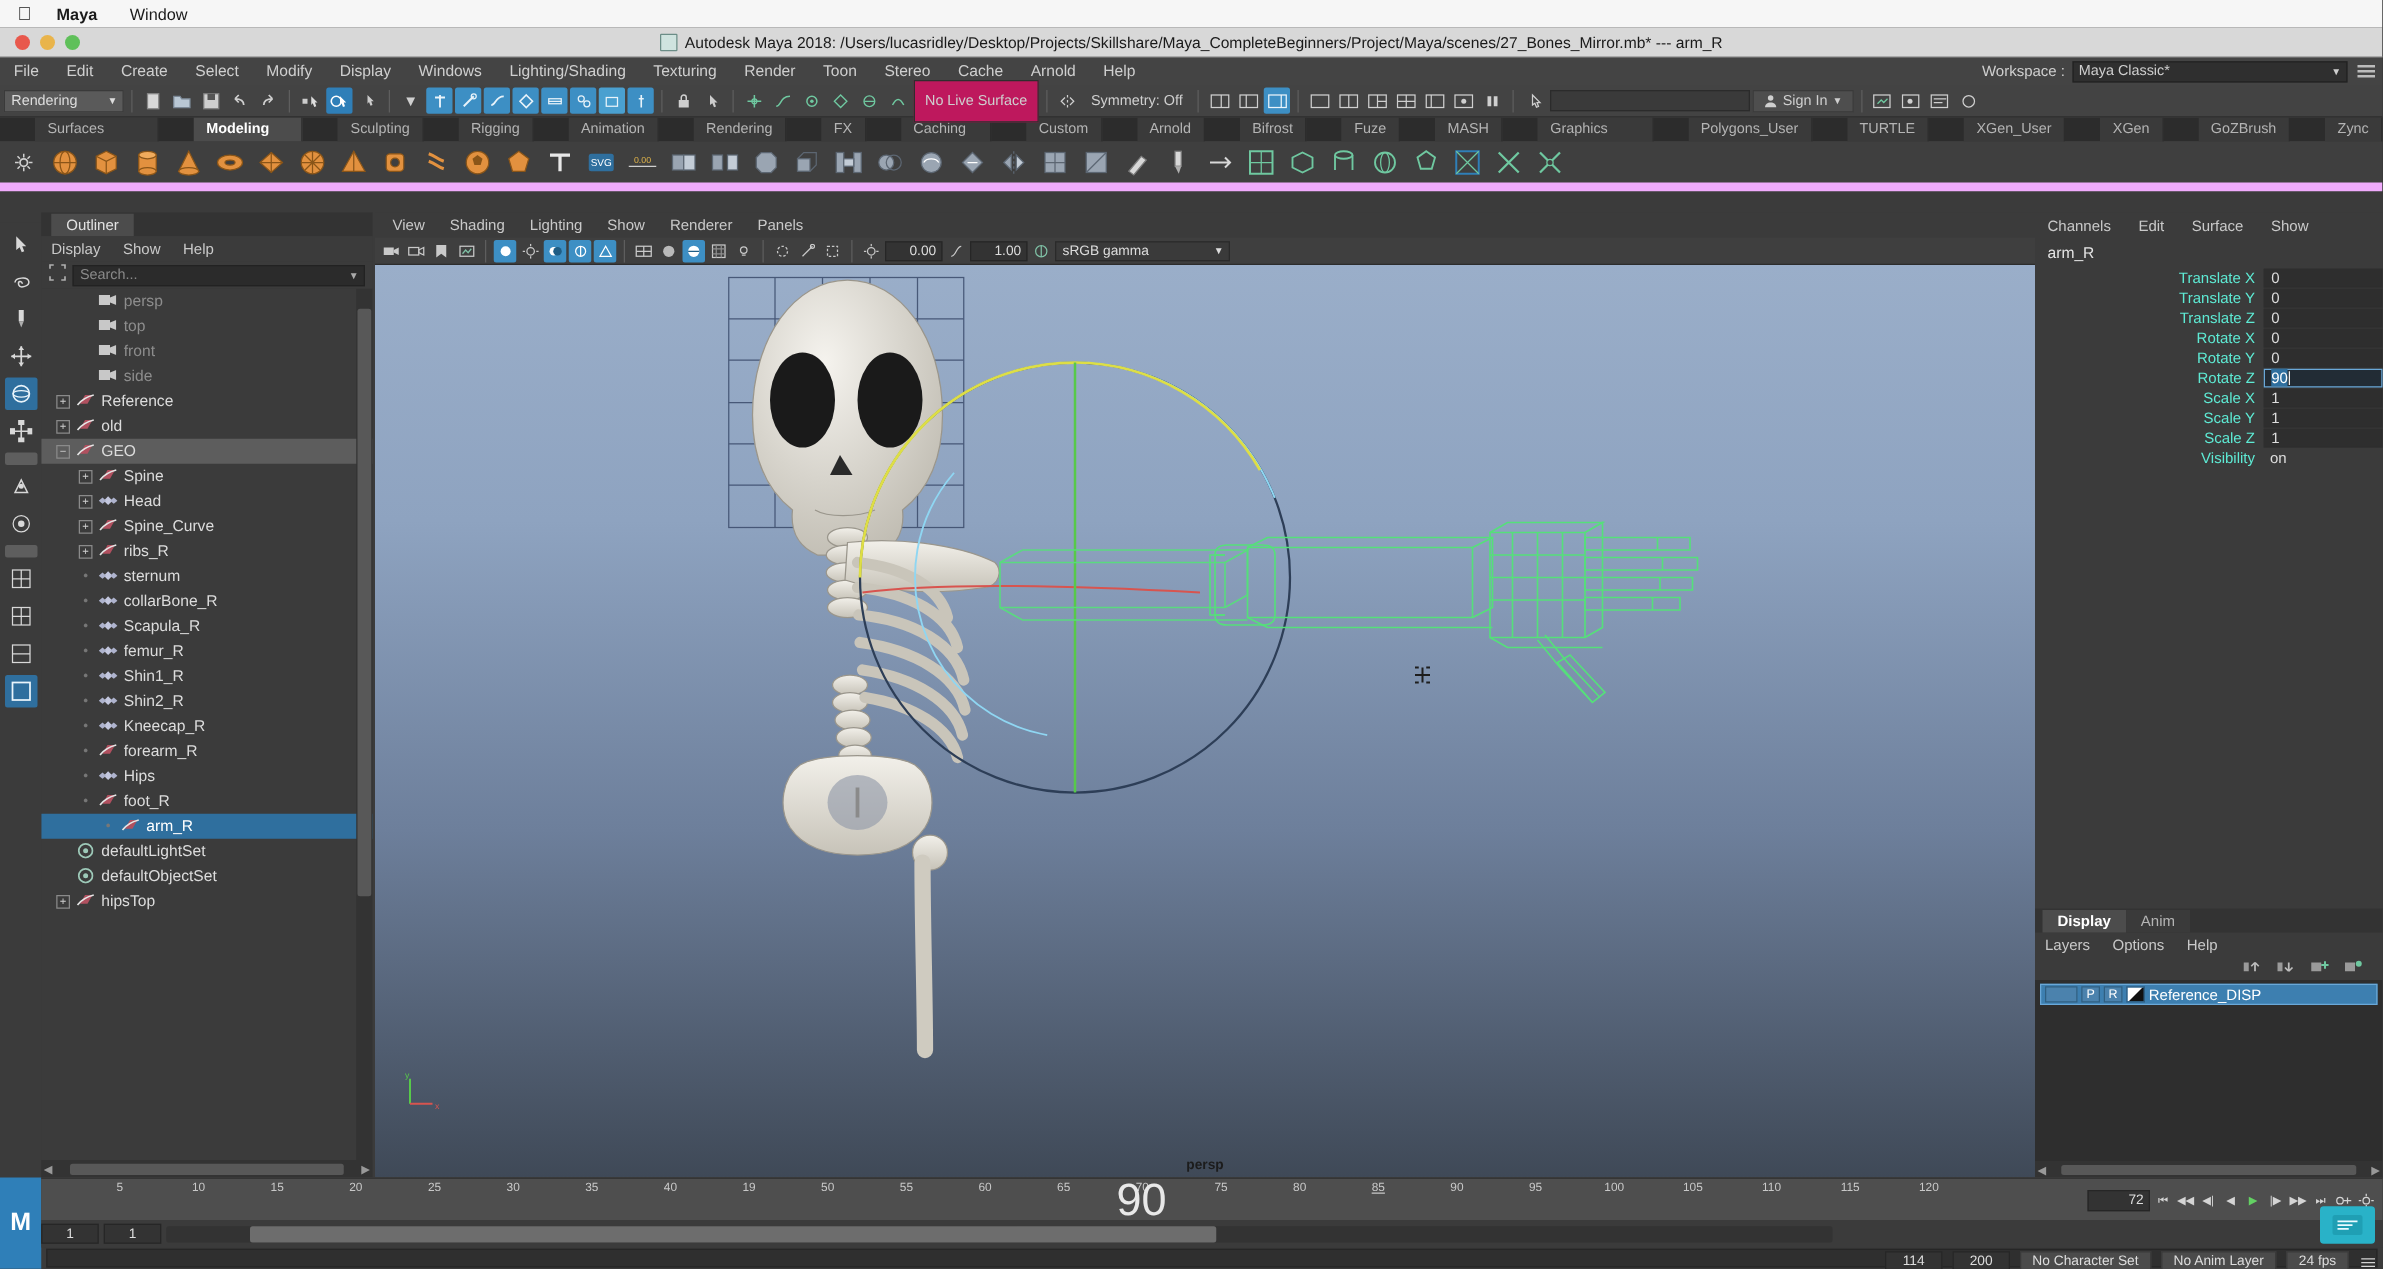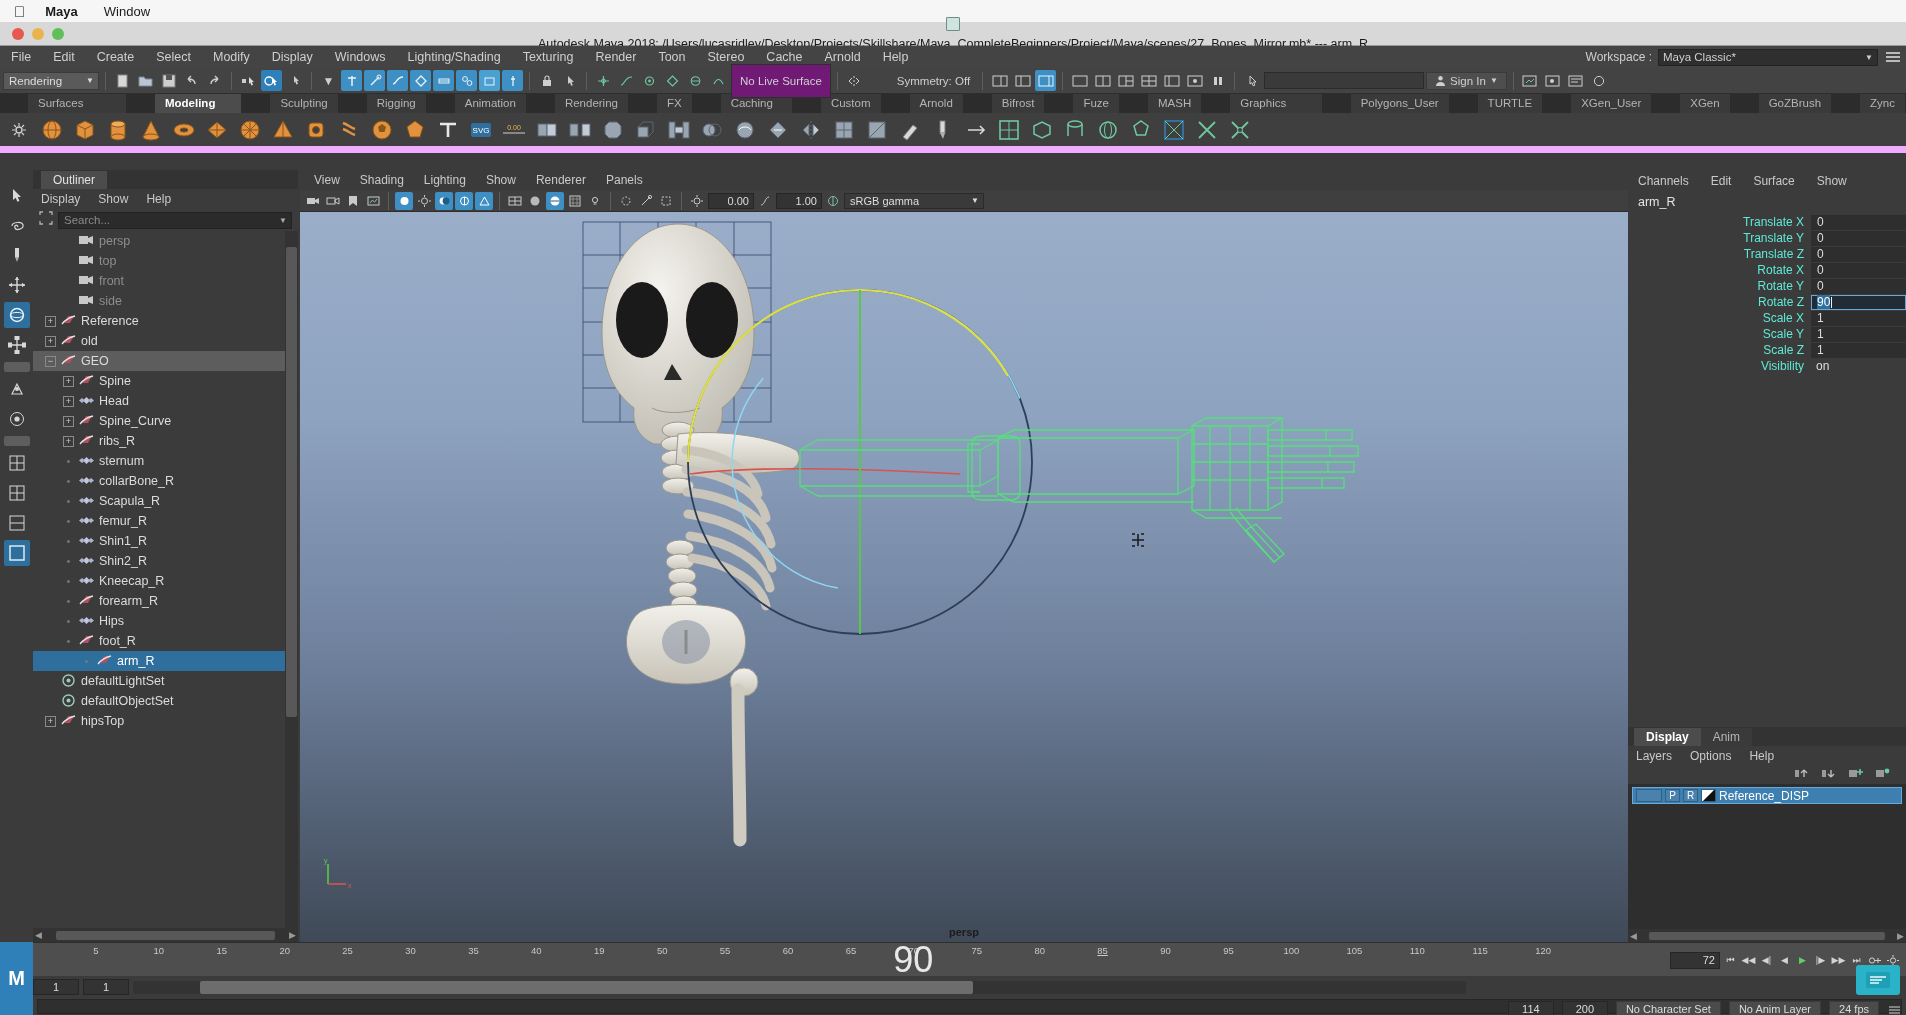--- a/index.html
+++ b/index.html
@@ -25,21 +25,21 @@
     height:24px; background:#d8d8d8; color:#1a1a1a;
     display:flex; align-items:center; position:relative; font-size:12.5px;
     border-bottom:1px solid #9a9a9a;
   }
   .traffic { display:flex; gap:8px; padding-left:12px; }
   .tl { width:12px; height:12px; border-radius:50%; }
   .tl.r{background:#e8584c;} .tl.y{background:#e9b44b;} .tl.g{background:#5fc05a;}
   #title-text {
     position:absolute; left:0; right:0; text-align:center;
     display:flex; align-items:center; justify-content:center; gap:6px;
-    pointer-events:none; white-space:nowrap;flex-direction:column;
+    pointer-events:none; white-space:nowrap;
   }
   .doc-ico{
     width:14px;height:14px;background:#cfe3df;border:1px solid #6b8d87;
     display:inline-block;border-radius:1px;
   }
 
   
   #menubar {
     height:22px; background:#444; display:flex; align-items:center;
     font-size:12.5px; color:#cfcfcf; position:relative;
@@ -73,26 +73,26 @@
   .sep{width:1px;height:18px;background:#5e5e5e;margin:0 4px;}
   .ibtn{
     width:21px;height:21px;display:flex;align-items:center;justify-content:center;
     font-size:12px;color:#cfcfcf;border-radius:2px;
   }
   .ibtn svg{display:block;}
   .ibtn.active{background:#2f7fb8;}
   .ibtn.blue{background:#3d8fc4;}
   .ibtn.blue2{background:#4aa0d0;}
   .nolive{
-    height:18px;background:#701a75;border:1px solid #2e2e2e;font-size:11.5px;
+    height:18px;background:#be185d;border:1px solid #2e2e2e;font-size:11.5px;
     color:#cfcfcf;display:flex;align-items:center;padding:16px 8px;min-width:95px;
   }
   .symm{
     height:18px;font-size:11.5px;color:#cfcfcf;display:flex;align-items:center;
-    padding:0 6px;gap:5px;margin-left:24px;
+    padding:0 6px;gap:5px;
   }
   .searchfield{
     width:160px;height:17px;background:#3a3a3a;border:1px solid #2b2b2b;
   }
   .signin{
     height:18px;display:flex;align-items:center;gap:4px;font-size:11.5px;
     color:#cfcfcf;background:#4e4e4e;border:1px solid #3a3a3a;padding:0 8px;
     position:relative;
   }
 

